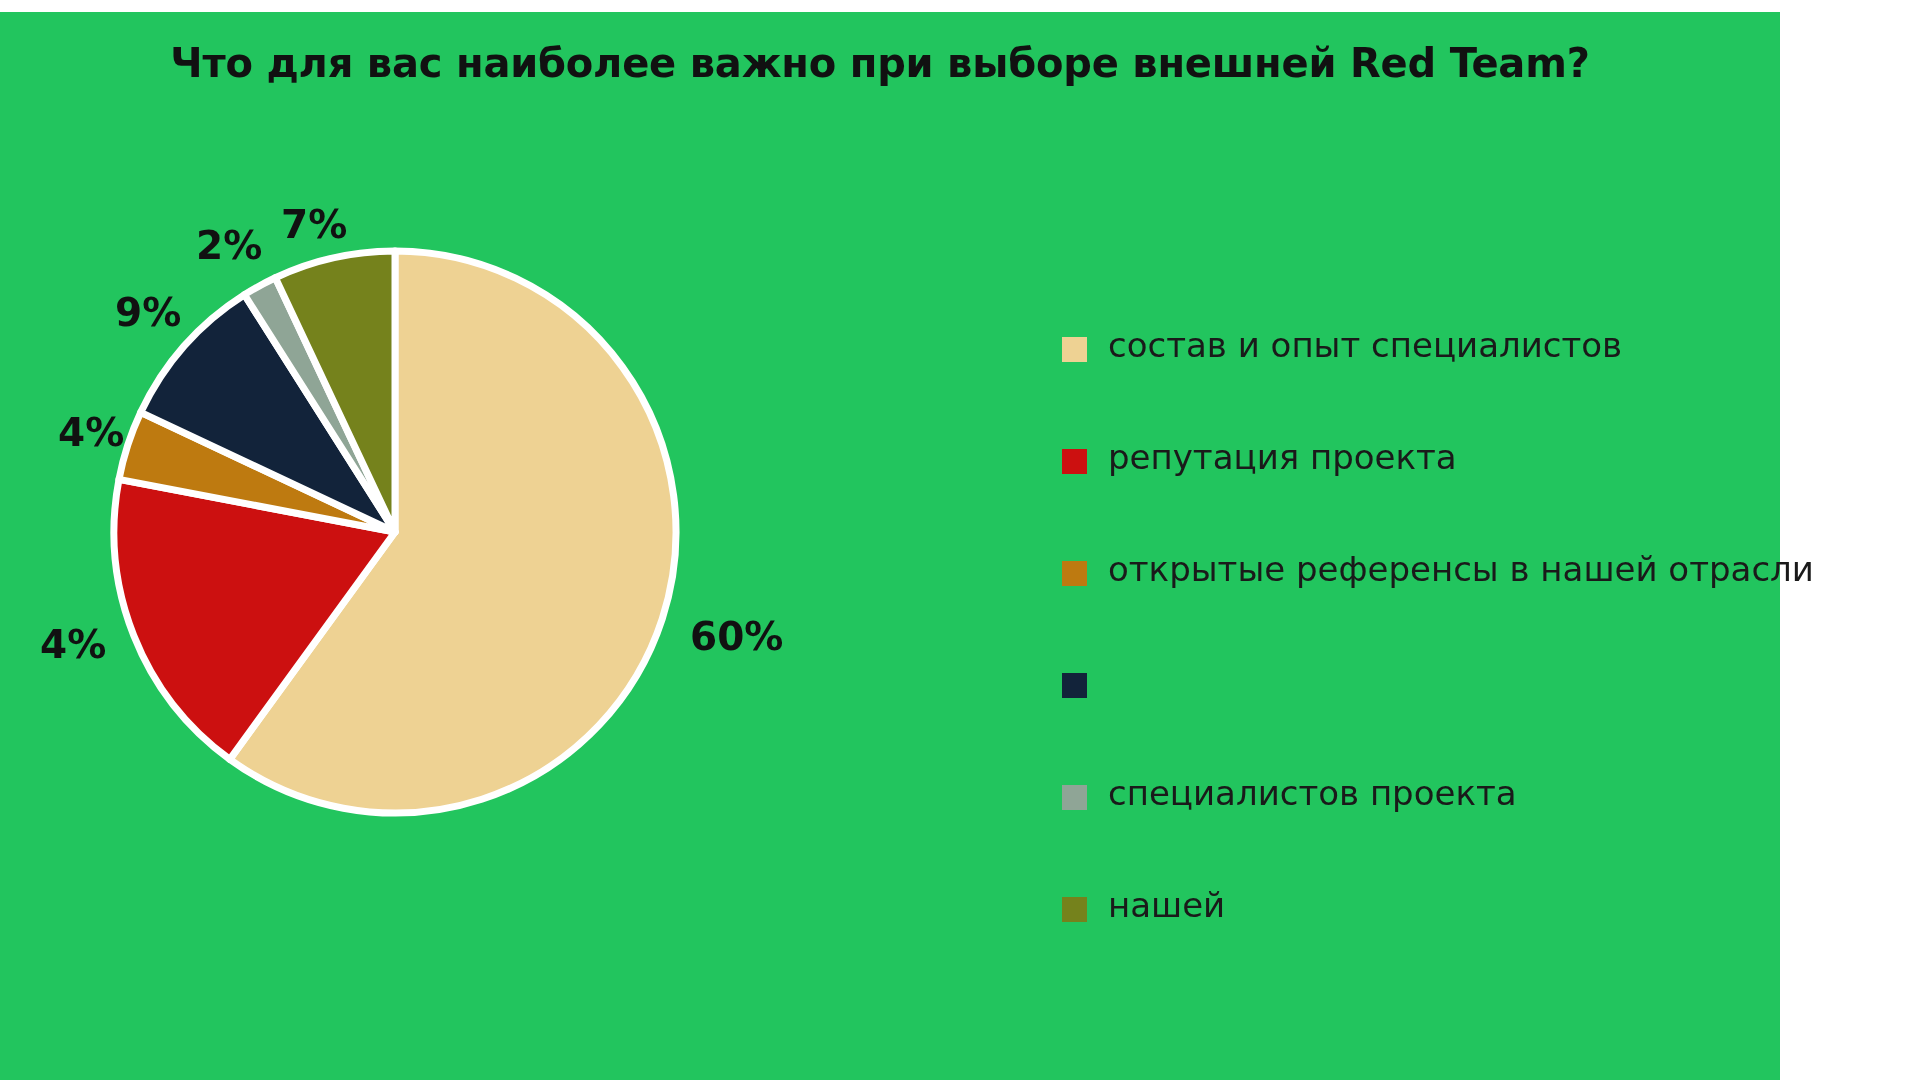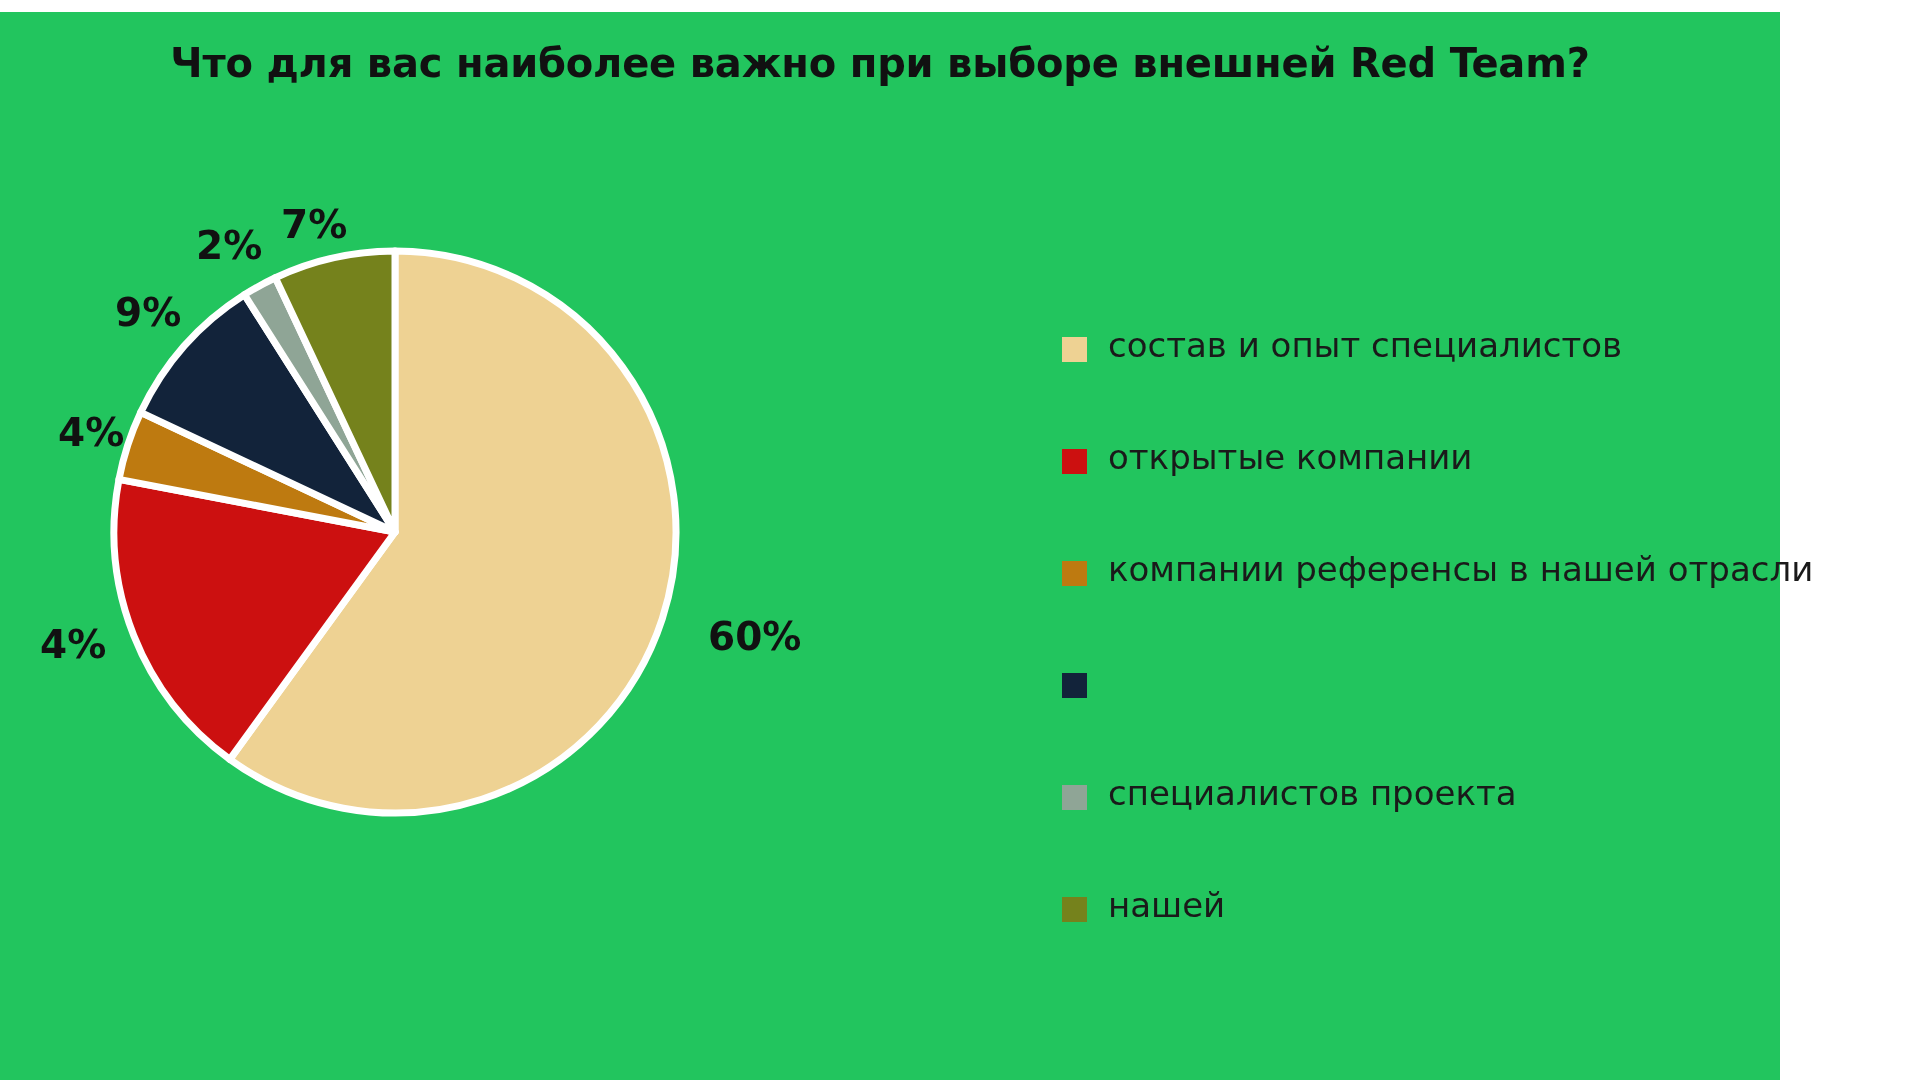--- a/index.html
+++ b/index.html
@@ -91,41 +91,41 @@
       <g id="pie-slices">
           <path d="M 395 370 L 395.00 89.00 A 281 281 0 1 1 229.83 597.33 Z" fill="#EED293" stroke="#FFFFFF" stroke-width="7" stroke-linejoin="round"></path>
           <path d="M 395 370 L 229.83 597.33 A 281 281 0 0 1 118.98 317.35 Z" fill="#CC1010" stroke="#FFFFFF" stroke-width="7" stroke-linejoin="round"></path>
           <path d="M 395 370 L 118.98 317.35 A 281 281 0 0 1 140.74 250.36 Z" fill="#BE7A10" stroke="#FFFFFF" stroke-width="7" stroke-linejoin="round"></path>
           <path d="M 395 370 L 140.74 250.36 A 281 281 0 0 1 244.43 132.74 Z" fill="#12233A" stroke="#FFFFFF" stroke-width="7" stroke-linejoin="round"></path>
           <path d="M 395 370 L 244.43 132.74 A 281 281 0 0 1 275.36 115.74 Z" fill="#8FA596" stroke="#FFFFFF" stroke-width="7" stroke-linejoin="round"></path>
           <path d="M 395 370 L 275.36 115.74 A 281 281 0 0 1 395.00 89.00 Z" fill="#75821C" stroke="#FFFFFF" stroke-width="7" stroke-linejoin="round"></path>
         </g>
     </svg>
     <div id="pie-labels">
-        <div class="slice-label" style="left: 690px; top: 452px; color: rgb(17, 17, 17); margin-left: 18px;">60%</div>
+        <div class="slice-label" style="left: 690px; top: 452px; color: rgb(17, 17, 17);">60%</div>
         <div class="slice-label" style="left: 40px; top: 460px; color: rgb(17, 17, 17);">4%</div>
         <div class="slice-label" style="left: 58px; top: 248px; color: rgb(17, 17, 17);">4%</div>
         <div class="slice-label" style="left: 115px; top: 128px; color: rgb(17, 17, 17);">9%</div>
         <div class="slice-label" style="left: 196px; top: 61px; color: rgb(17, 17, 17);">2%</div>
         <div class="slice-label" style="left: 281px; top: 40px; color: rgb(17, 17, 17);">7%</div>
       </div>
   </div>
 
   <div id="legend">
       <div class="legend-item">
         <span class="legend-swatch" style="background: rgb(238, 210, 147);"></span>
         <span class="legend-label">состав и опыт специалистов</span>
       </div>
       <div class="legend-item">
         <span class="legend-swatch" style="background: rgb(204, 16, 16);"></span>
-        <span class="legend-label">открытые компании</span>
+        <span class="legend-label">репутация проекта</span>
       </div>
       <div class="legend-item">
         <span class="legend-swatch" style="background: rgb(190, 122, 16);"></span>
-        <span class="legend-label">компании референсы в нашей отрасли</span>
+        <span class="legend-label">открытые референсы в нашей отрасли</span>
       </div>
       <div class="legend-item">
         <span class="legend-swatch" style="background: rgb(18, 35, 58);"></span>
       </div>
       <div class="legend-item">
         <span class="legend-swatch" style="background: rgb(143, 165, 150);"></span>
         <span class="legend-label">специалистов проекта</span>
       </div>
       <div class="legend-item">
         <span class="legend-swatch" style="background: rgb(117, 130, 28);"></span>

